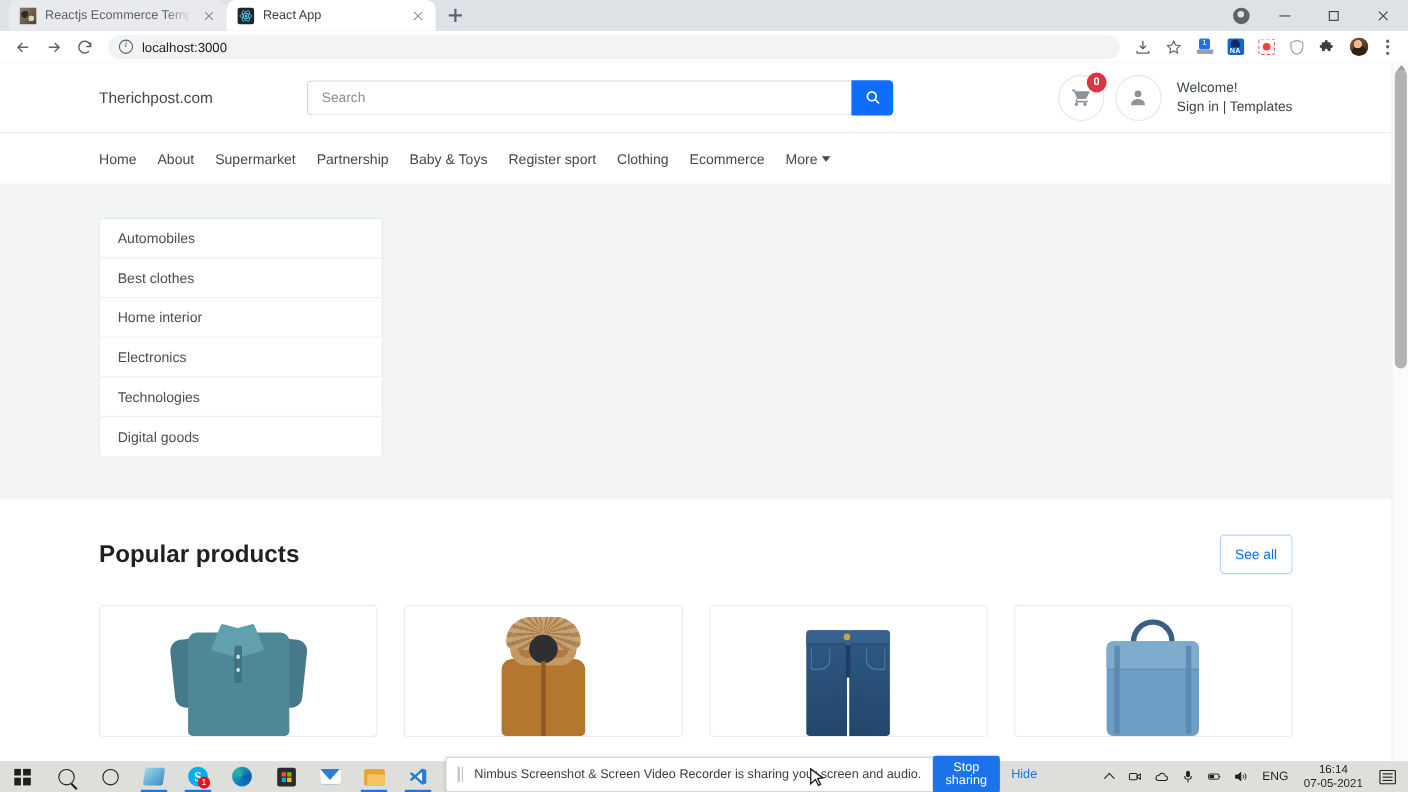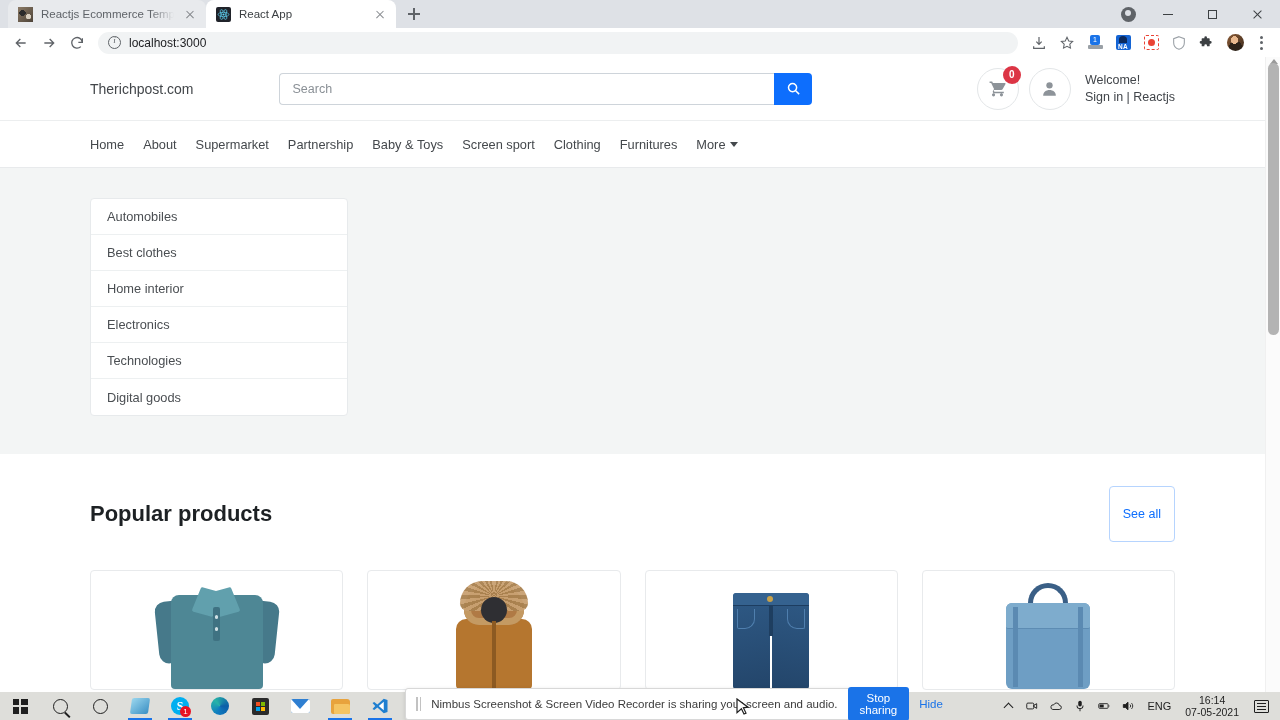--- a/index.html
+++ b/index.html
@@ -203,21 +203,21 @@
     font-size:40px; font-weight:bold; color:#ffffff; letter-spacing:1.2px;
     transform:scaleX(.92); transform-origin:left center; }
   .banner-sub { margin-top:16px; font-size:15.5px; color:#f7f5fb; line-height:1.42;
     max-width:230px; }
 
   
   .popular { background:#ffffff; padding:32px 90px 0; }
   .pop-head { display:flex; align-items:center; }
   .pop-title { font-size:22px; color:#1d2124; font-weight:bold; }
   .see-all { margin-left:auto; border:1px solid #b6d4fe; color:#0d6efd; background:#fff;
-    border-radius:4px; padding:20px 13px; font-size:12.5px; cursor:pointer;
+    border-radius:4px; padding:10px 13px; font-size:12.5px; cursor:pointer;
     font-family:"Liberation Sans", sans-serif; }
   .pop-grid { display:flex; gap:24px; margin-top:28px; }
   .prod-card { width:258px; height:120px; background:#fff; border:1px solid #e8eaec;
     border-radius:4px; display:flex; align-items:flex-start; justify-content:center;
     padding-top:8px; overflow:hidden; }
   .prod-img { width:120px; height:110px; position:relative; }
 
   
   .polo .body { position:absolute; left:14px; top:16px; width:92px; height:94px;
     background:#4e8795; border-radius:8px 8px 4px 4px; }
@@ -496,34 +496,34 @@
             <span class="cart-badge">0</span>
           </div>
           <div class="circle-btn">
             <svg viewBox="0 0 24 24">
                 <circle cx="12" cy="8" r="4"></circle>
                 <path d="M4 21c0-4.4 3.6-7 8-7s8 2.6 8 7z"></path>
               </svg>
           </div>
           <div class="welcome">
             <div class="w1">Welcome!</div>
-            <div class="w2">Sign in | Reactjs</div>
+            <div class="w2">Sign in | Templates</div>
           </div>
         </div>
       </div>
 
       <div class="site-nav">
         <span class="navlink">Home</span>
         <span class="navlink">About</span>
         <span class="navlink">Supermarket</span>
         <span class="navlink">Partnership</span>
         <span class="navlink">Baby &amp; Toys</span>
-        <span class="navlink">Screen sport</span>
+        <span class="navlink">Register sport</span>
         <span class="navlink">Clothing</span>
-        <span class="navlink">Furnitures</span>
+        <span class="navlink">Ecommerce</span>
         <span class="navlink more">
           <span>More</span>
           <span class="caret"></span>
         </span>
       </div>
 
       <div class="hero-section">
         <div class="hero-inner">
 
           <div class="catlist">

